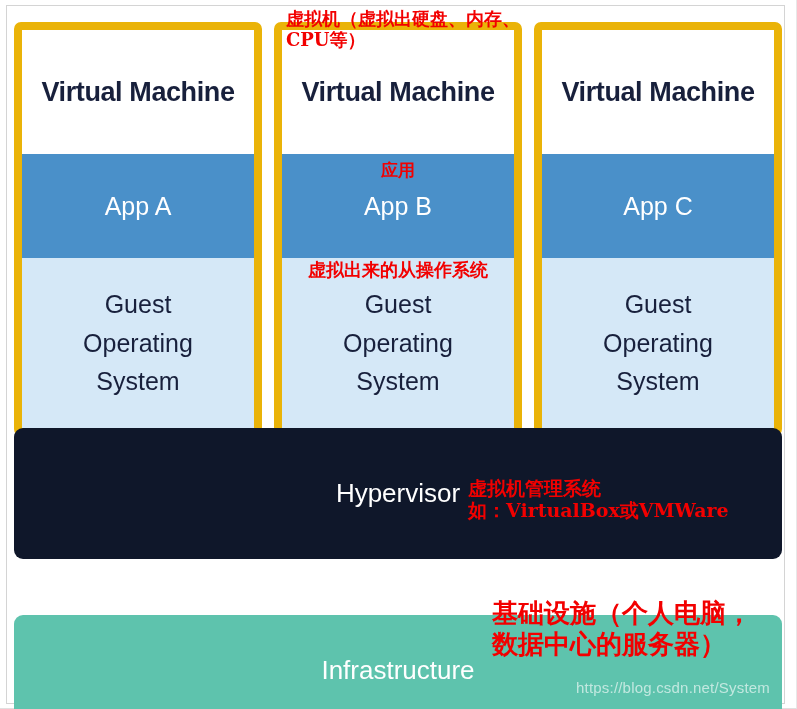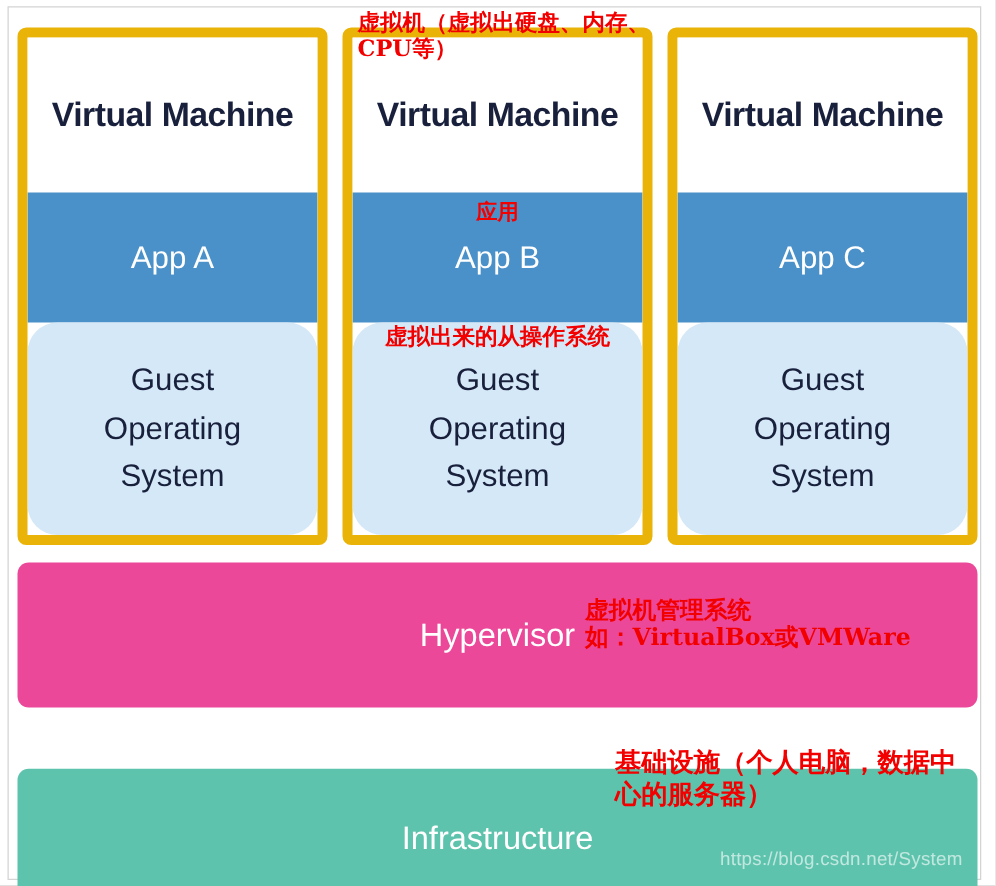--- a/index.html
+++ b/index.html
@@ -84,41 +84,40 @@
     background: #d5e8f7;
     color: #18203c;
     font-size: 25px;
     font-weight: 400;
     line-height: 1.55;
     text-align: center;
     display: flex;
     align-items: center;
     justify-content: center;
     white-space: pre-line;
-    border-radius: 24px;
   }
 
   
   .layer-bar {
     position: absolute;
     left: 14px;
     width: 768px;
     border-radius: 9px;
     box-sizing: border-box;
     display: flex;
     align-items: center;
     justify-content: center;
     color: #ffffff;
     font-size: 26px;
     font-weight: 400;
   }
   #hypervisor-bar {
-    top: 450px;
-    height: 116px;
-    background: #ec4899;
+    top: 428px;
+    height: 131px;
+    background: #0f172a;
   }
   #infrastructure-bar {
     top: 580px;
     height: 110px;
     background: #5ec3ad;
     margin-top: 35px;
   }
 
   
   .annotation {
@@ -153,21 +152,21 @@
   #anno-hypervisor {
     left: 468px;
     top: 477px;
     width: 330px;
     font-size: 19px;
   }
   #anno-infrastructure {
     left: 492px;
     top: 598px;
     width: 285px;
-    font-size: 21px;
+    font-size: 26px;
   }
 
   
   #watermark {
     position: absolute;
     left: 576px;
     top: 679px;
     font-size: 15px;
     color: rgba(255,255,255,0.62);
     letter-spacing: 0.2px;

